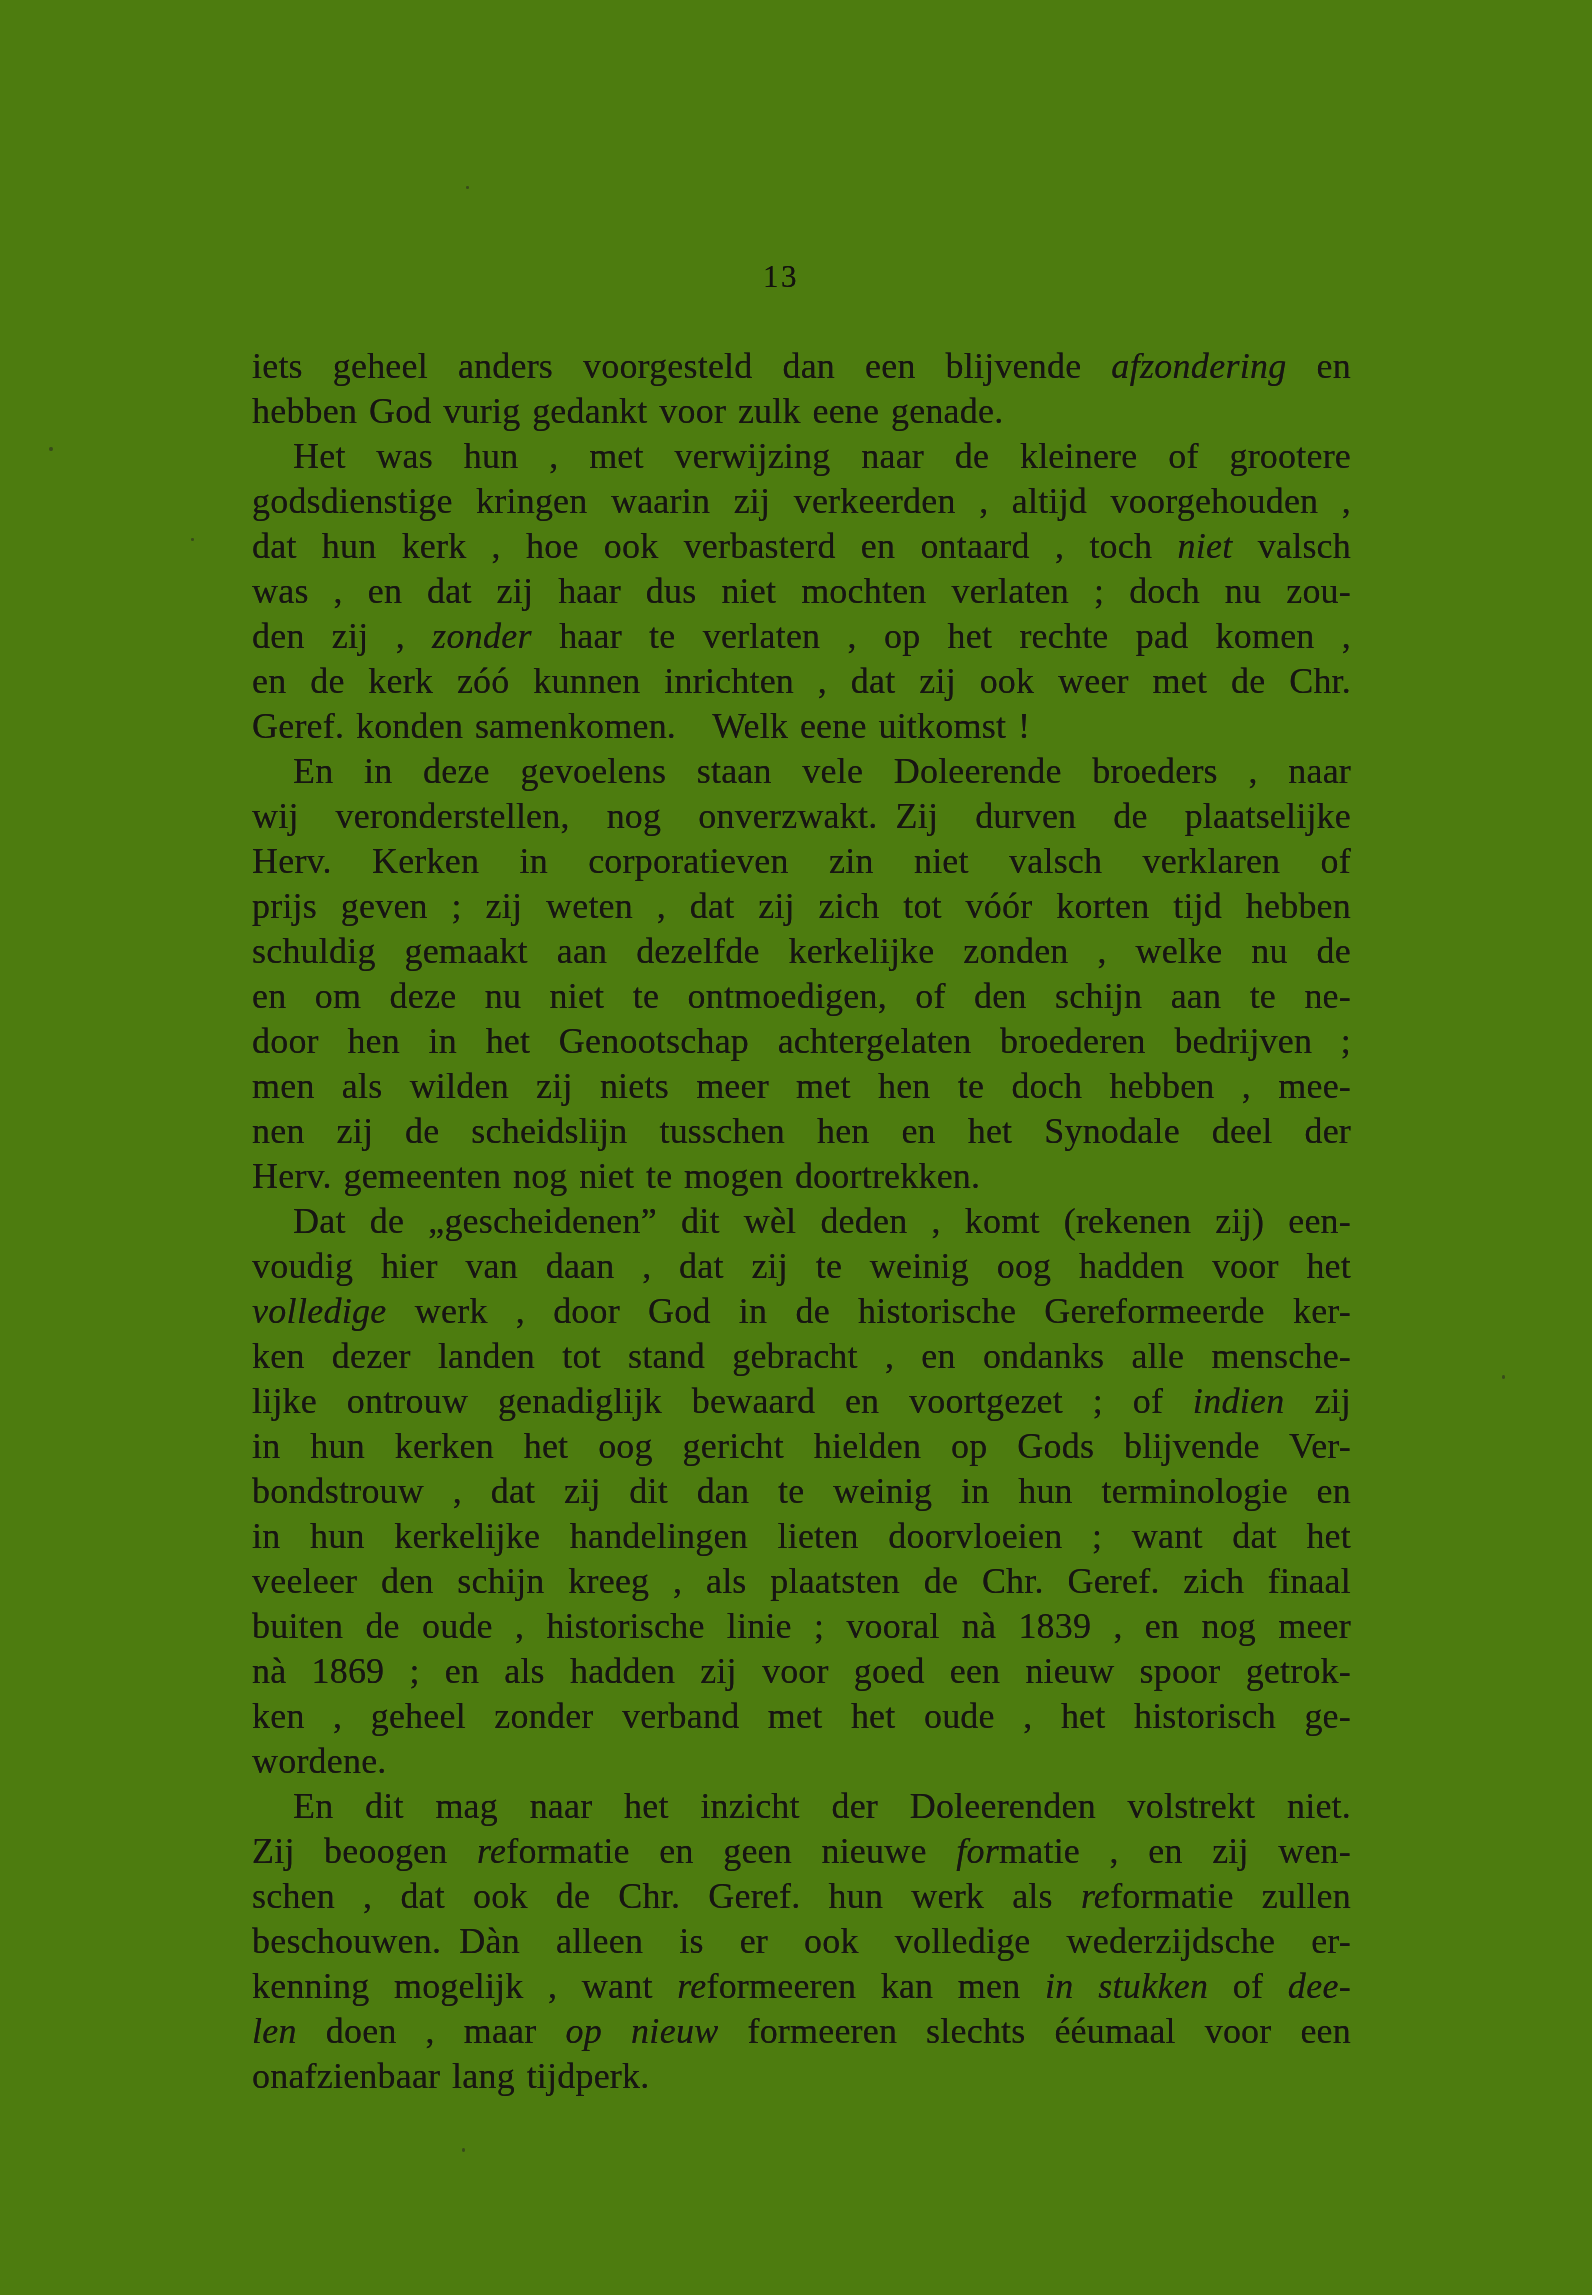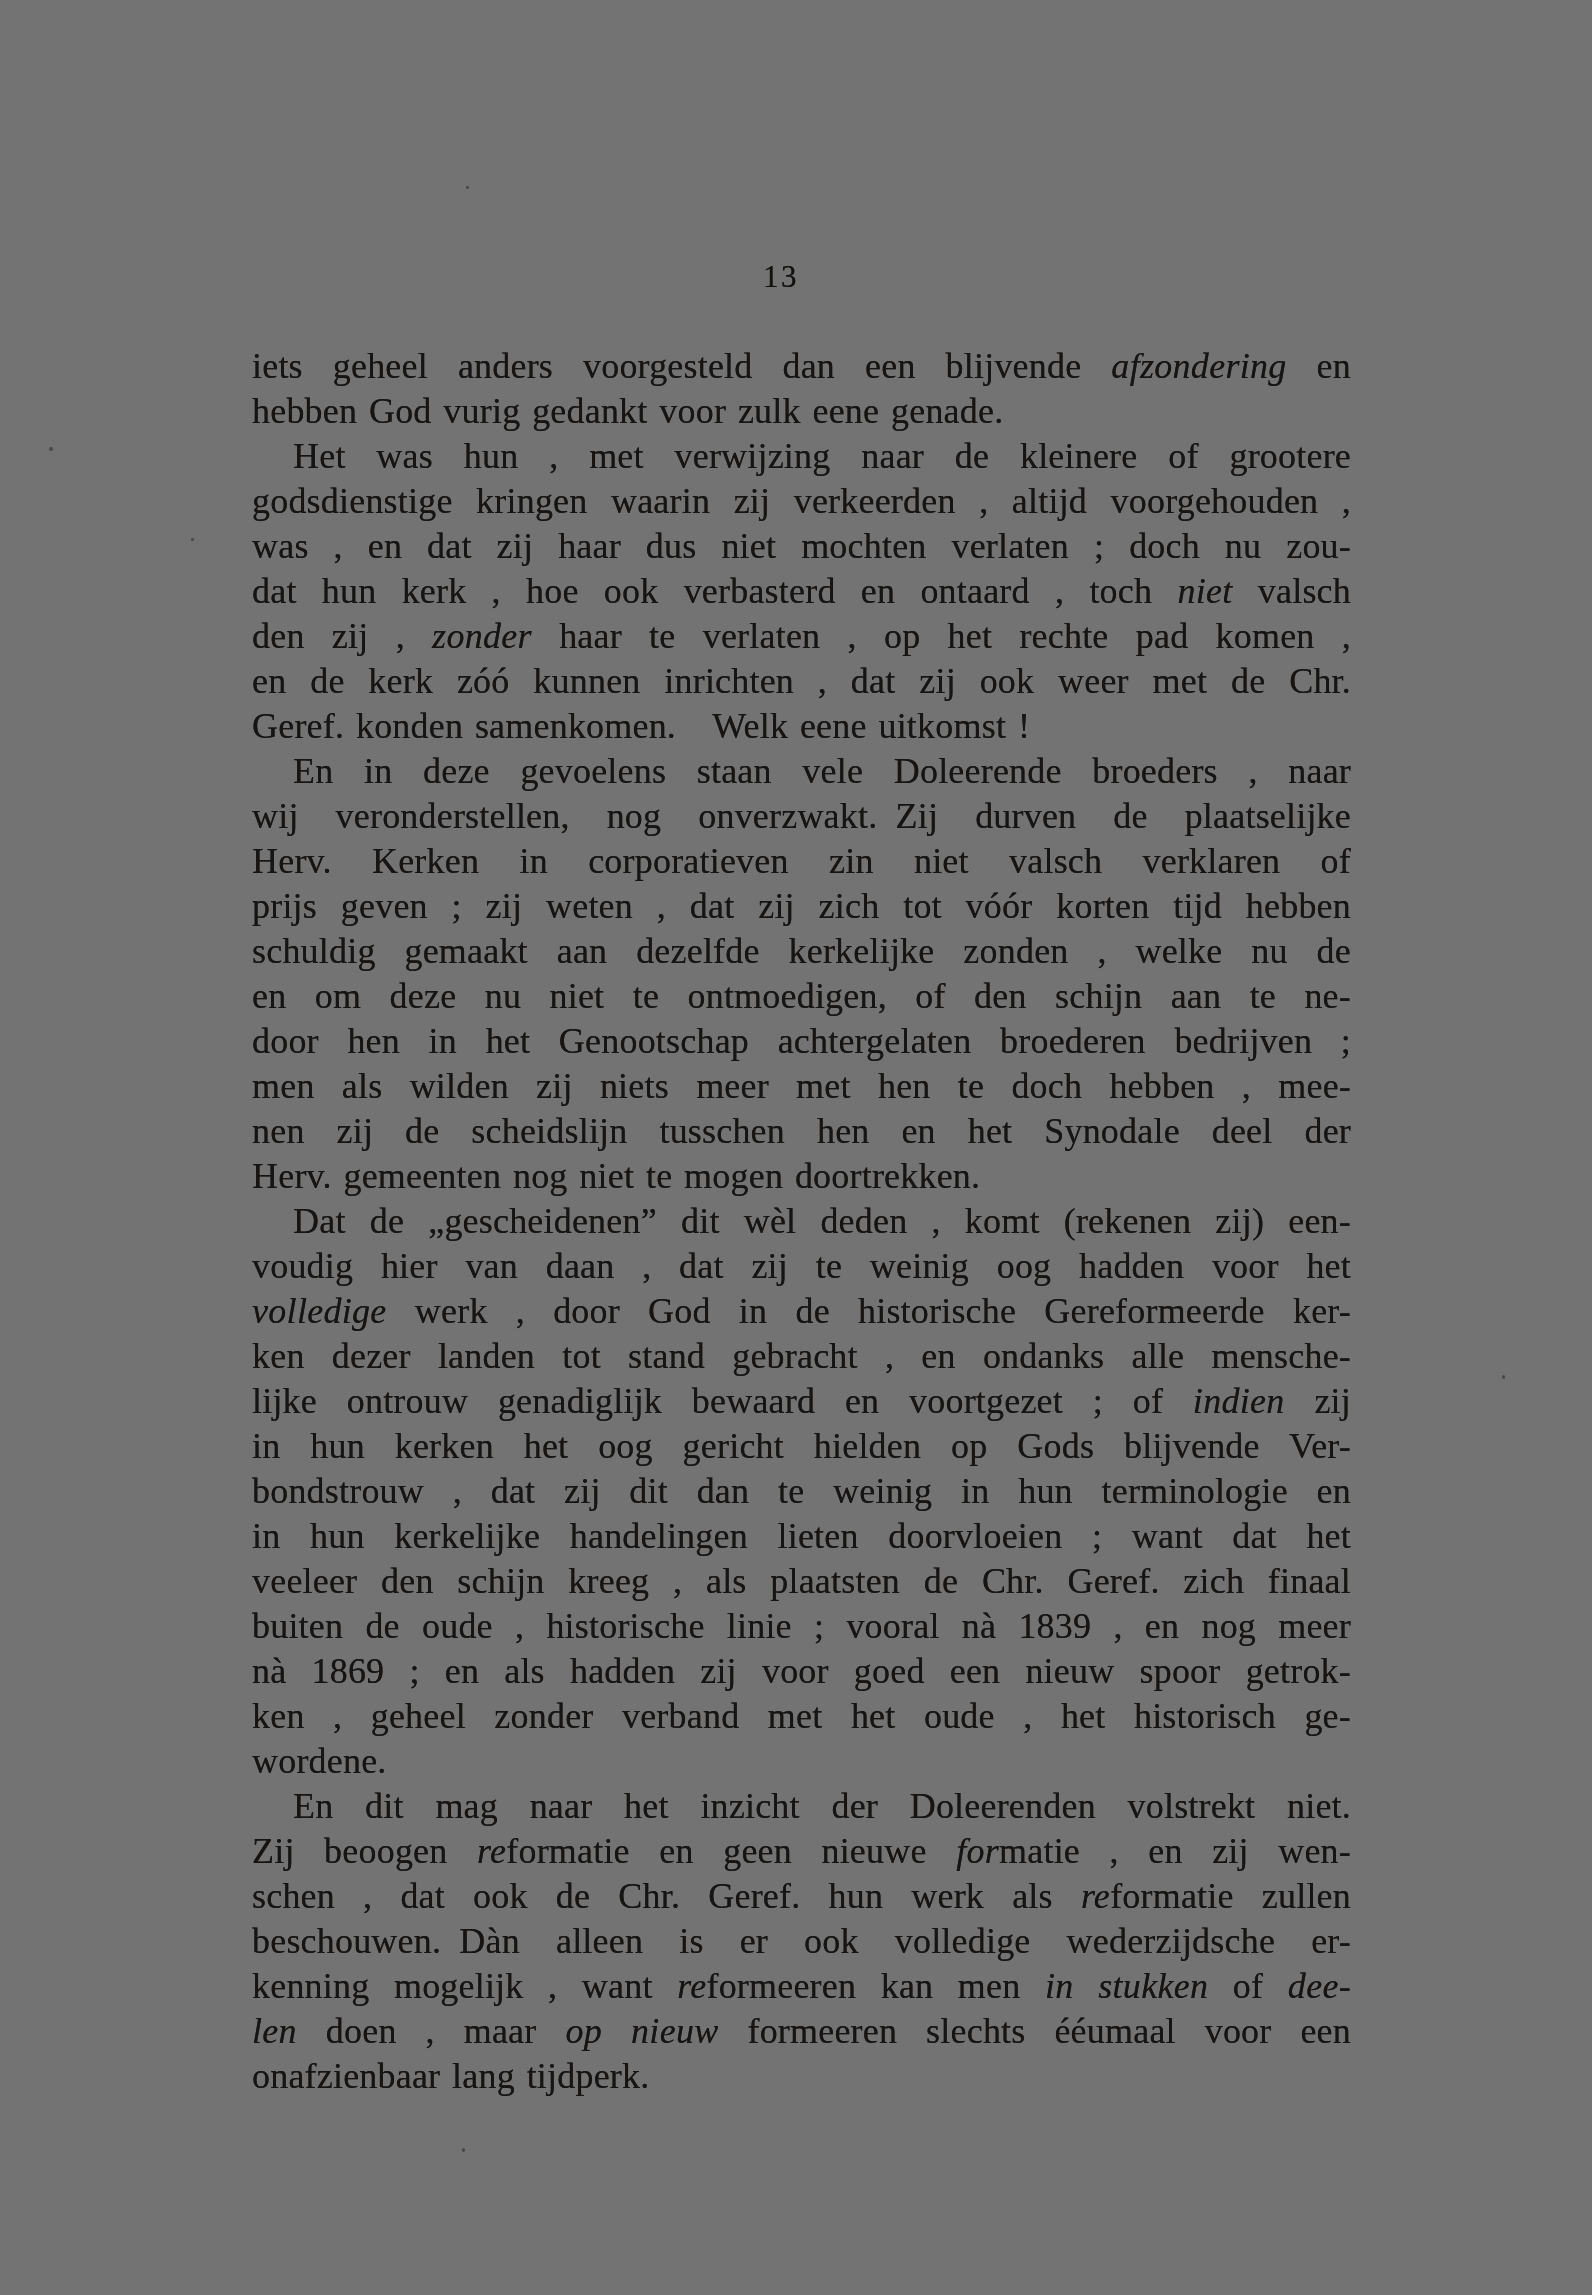--- a/index.html
+++ b/index.html
@@ -4,21 +4,21 @@
 <style>
   html, body {
     margin: 0;
     padding: 0;
     background: #ffffff;
   }
   .page {
     position: relative;
     width: 1592px;
     height: 2295px;
-    background: #737373;
+    background: #4d7c0f;
     overflow: hidden;
     font-family: "Liberation Serif", "DejaVu Serif", serif;
     color: #171513;
   }
   .page-number {
     position: absolute;
     top: 259px;
     left: 763px;
     font-size: 31px;
     letter-spacing: 2.6px;
@@ -66,22 +66,22 @@
 <body>
 
 <div class="page">
   <div class="page-number">13</div>
 
   <div class="text-block">
       <div class="line"><span>iets geheel anders voorgesteld dan een blijvende </span><i>afzondering</i><span> en</span></div>
       <div class="line end"><span>hebben God vurig gedankt voor zulk eene genade.</span></div>
       <div class="line indent"><span>Het was hun , met verwijzing naar de kleinere of grootere</span></div>
       <div class="line"><span>godsdienstige kringen waarin zij verkeerden , altijd voorgehouden ,</span></div>
+      <div class="line"><span>dat hun kerk , hoe ook verbasterd en ontaard , toch </span><i>niet</i><span> valsch</span></div>
       <div class="line"><span>was , en dat zij haar dus niet mochten verlaten ; doch nu zou-</span></div>
-      <div class="line"><span>dat hun kerk , hoe ook verbasterd en ontaard , toch </span><i>niet</i><span> valsch</span></div>
       <div class="line"><span>den zij , </span><i>zonder</i><span> haar te verlaten , op het rechte pad komen ,</span></div>
       <div class="line"><span>en de kerk zóó kunnen inrichten , dat zij ook weer met de Chr.</span></div>
       <div class="line end"><span>Geref. konden samenkomen. Welk eene uitkomst !</span></div>
       <div class="line indent"><span>En in deze gevoelens staan vele Doleerende broeders , naar</span></div>
       <div class="line"><span>wij veronderstellen, nog onverzwakt. Zij durven de plaatselijke</span></div>
       <div class="line"><span>Herv. Kerken in corporatieven zin niet valsch verklaren of</span></div>
       <div class="line"><span>prijs geven ; zij weten , dat zij zich tot vóór korten tijd hebben</span></div>
       <div class="line"><span>schuldig gemaakt aan dezelfde kerkelijke zonden , welke nu de</span></div>
       <div class="line"><span>en om deze nu niet te ontmoedigen, of den schijn aan te ne-</span></div>
       <div class="line"><span>door hen in het Genootschap achtergelaten broederen bedrijven ;</span></div>

